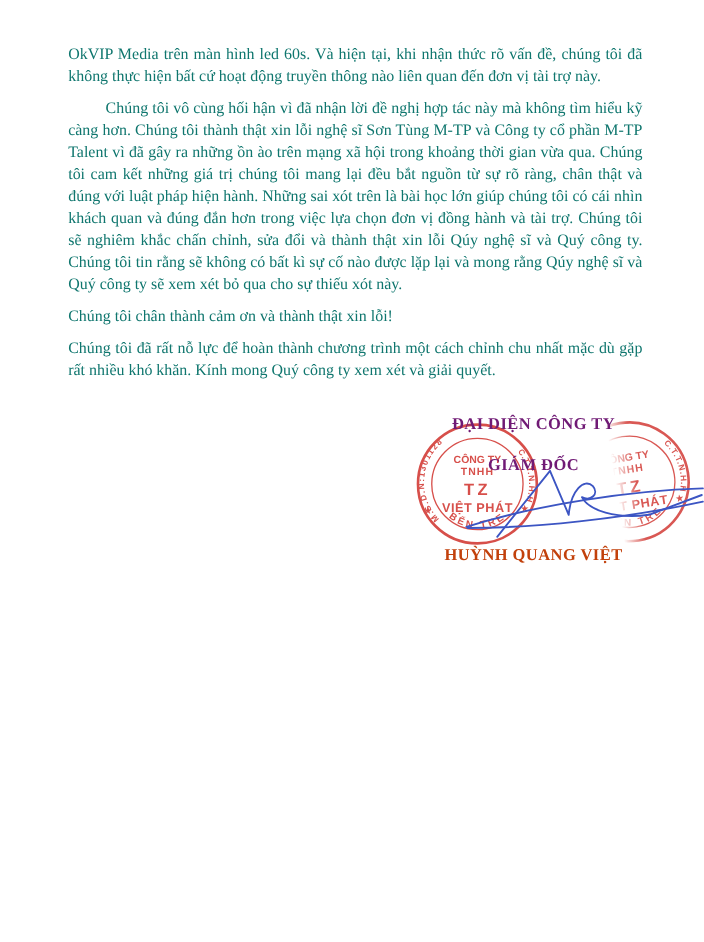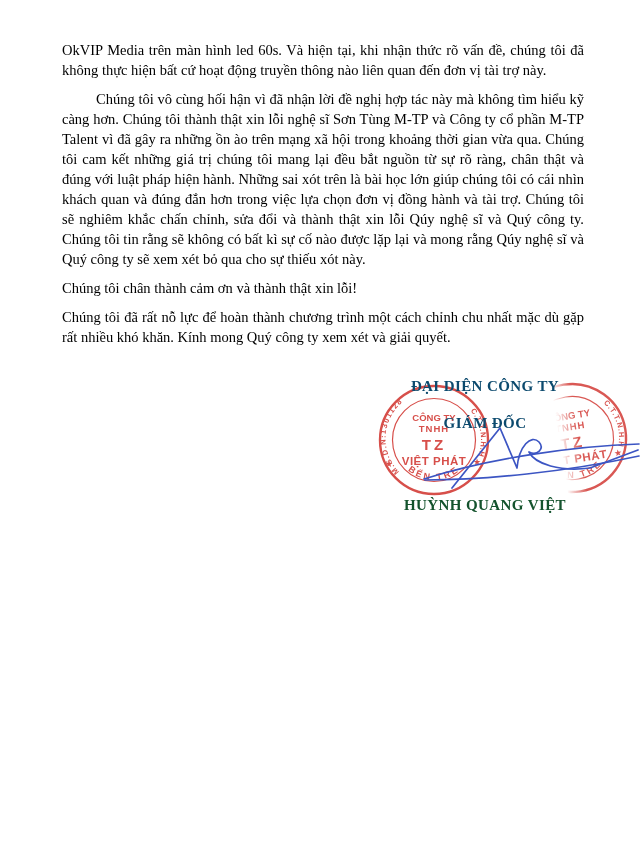--- a/index.html
+++ b/index.html
@@ -11,44 +11,44 @@
   }
   .page{
     position:relative;
     width:640px;height:856px;
     background:#fff;
   }
   
   .letter-body{
     position:absolute;
     left:62px;top:40px;width:522px;
-    color:#000000;
+    color:#0f766e;
     font-size:14.5px;
     line-height:20px;
     text-align:justify;
   }
   .letter-body p{margin:0 0 9px 0;}
   .letter-body p.para-indent{text-indent:34px;}
   
   .sig-heading{
     position:absolute;
     left:360px;top:378px;width:250px;
     text-align:center;
-    color:#0c4a6e;
+    color:#701a75;
     font-weight:bold;
     font-size:15px;
     letter-spacing:.4px;
     z-index:3;
   }
   .sig-heading .line2{margin-top:20px;}
   .signer-name{
     position:absolute;
     left:360px;top:497px;width:250px;
     text-align:center;
-    color:#14532d;
+    color:#c2410c;
     font-weight:bold;
     font-size:15px;
     letter-spacing:.4px;
     z-index:3;
   }
   
   .stamp-wrap{
     position:absolute;
     left:369px;top:375px;width:130px;height:130px;
     z-index:1;opacity:.93;

